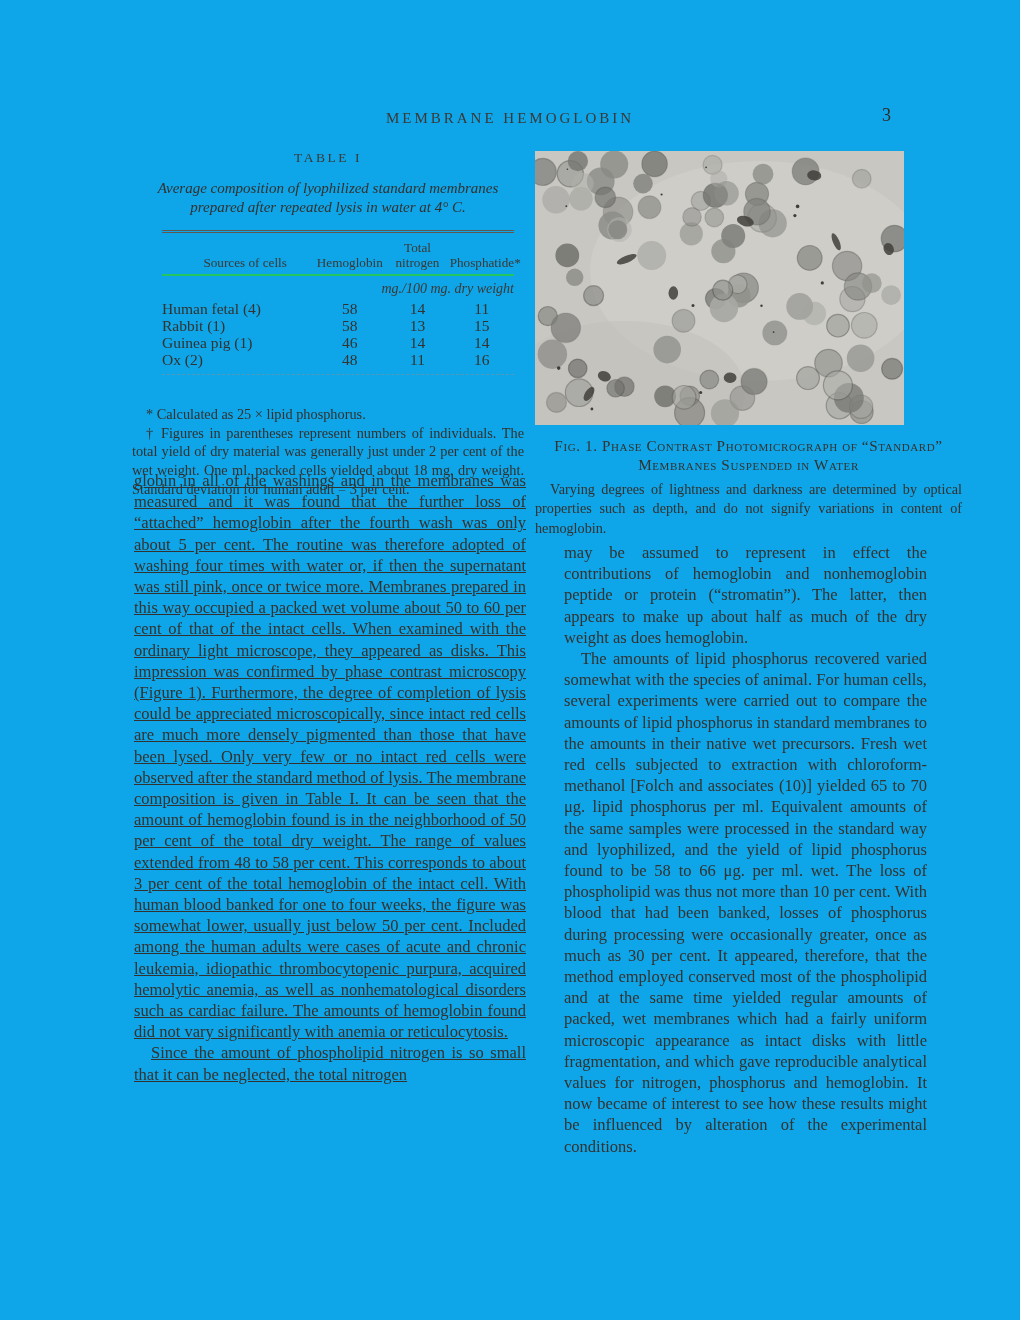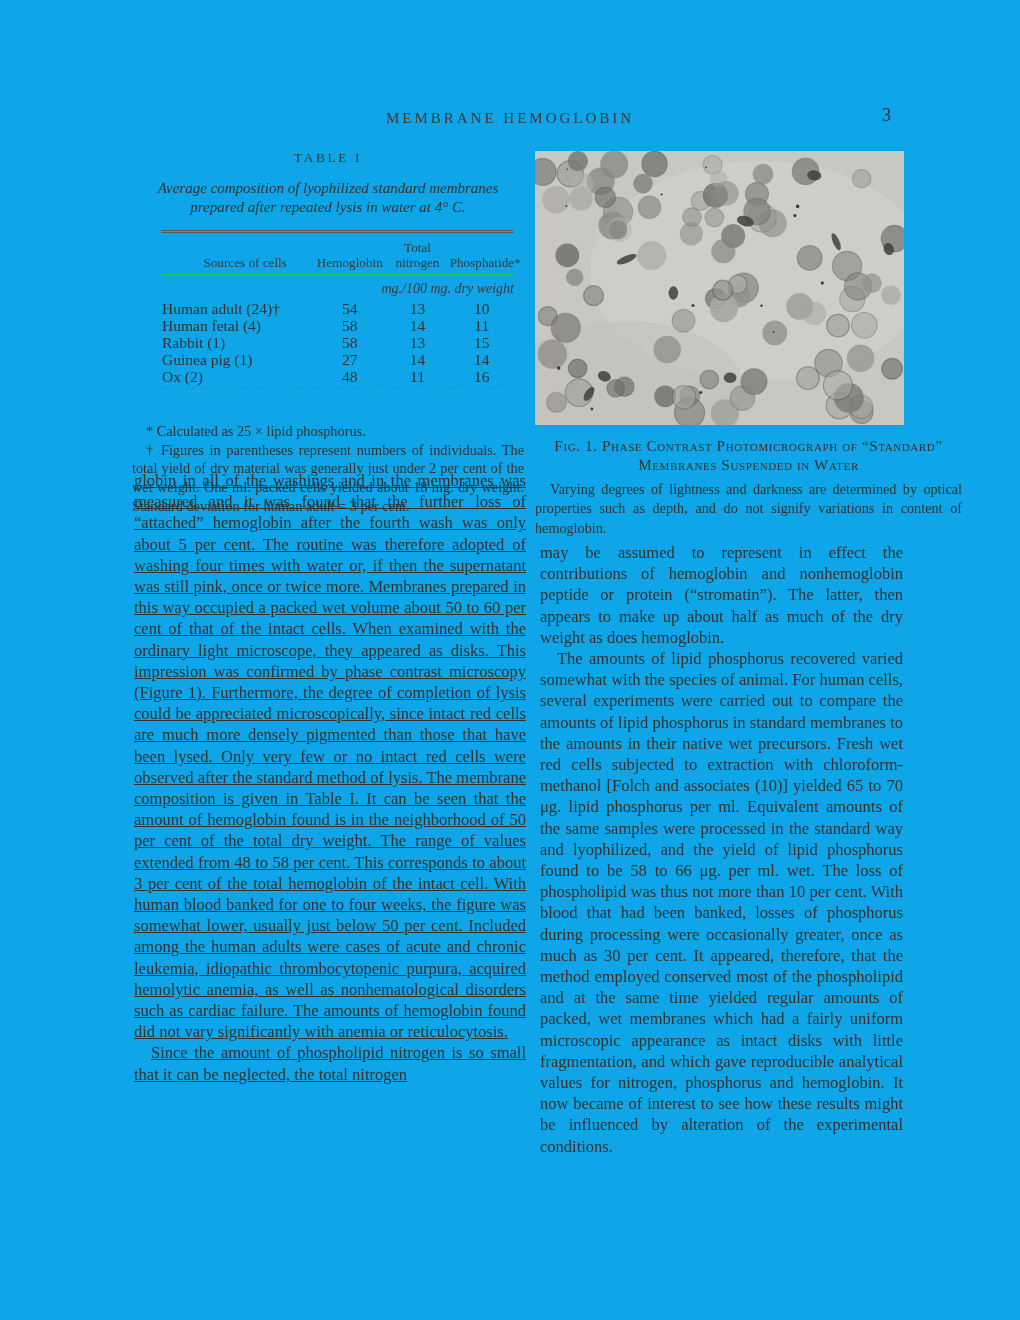--- a/index.html
+++ b/index.html
@@ -49,21 +49,21 @@
     margin-top:11px;text-align:center;font-variant:small-caps;letter-spacing:.6px;
     font-size:15.2px;line-height:19px;padding:0 4px;color:#34322e;
   }
   .figure-desc{
     margin-top:6px;font-size:14.2px;line-height:19.4px;text-align:justify;
     text-indent:15px;color:#33312d;
   }
 
   
   .left-col{position:absolute;left:134px;top:470px;width:392px;text-decoration:underline;}
-  .right-col{position:absolute;left:540px;top:542px;width:363px;}
+  .right-col{position:absolute;left:564px;top:542px;width:363px;}
   .left-col p,.right-col p{
     margin:0;font-size:16.5px;line-height:21.2px;text-align:justify;color:#34322e;
   }
   .left-col p.indent,.right-col p.indent{text-indent:17px;}
 </style>
 </head>
 <body>
 
 <div class="page">
 
@@ -83,40 +83,34 @@
             <th class="c2">Total nitrogen</th>
             <th class="c3">Phosphatide*</th>
           </tr>
         </thead>
         <tbody>
           <tr class="units-row">
             <td></td>
             <td colspan="3">mg./100 mg. dry weight</td>
           </tr>
           <tr>
-            <td class="src">Human adult (24)†</td>
-            <td class="num">54</td>
-            <td class="num">13</td>
-            <td class="num">10</td>
-          </tr>
-          <tr>
             <td class="src">Human fetal (4)</td>
             <td class="num">58</td>
             <td class="num">14</td>
             <td class="num">11</td>
           </tr>
           <tr>
             <td class="src">Rabbit (1)</td>
             <td class="num">58</td>
             <td class="num">13</td>
             <td class="num">15</td>
           </tr>
           <tr>
             <td class="src">Guinea pig (1)</td>
-            <td class="num">27</td>
+            <td class="num">46</td>
             <td class="num">14</td>
             <td class="num">14</td>
           </tr>
           <tr>
             <td class="src">Ox (2)</td>
             <td class="num">48</td>
             <td class="num">11</td>
             <td class="num">16</td>
           </tr>
         </tbody>

